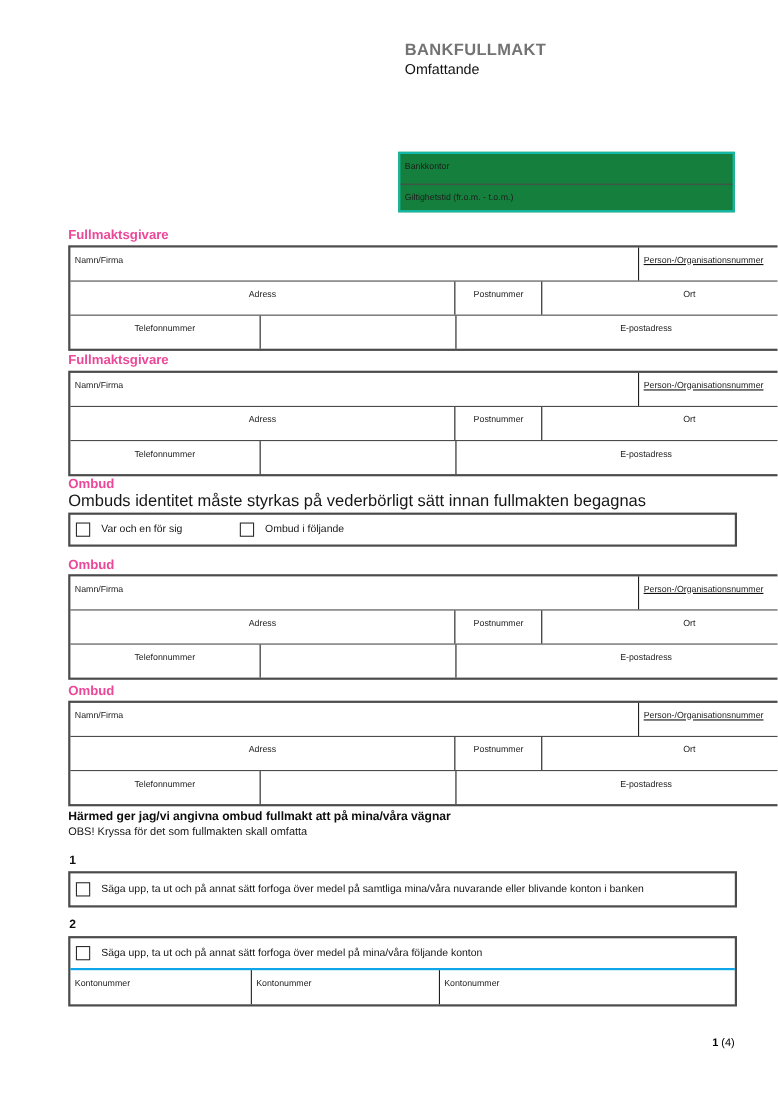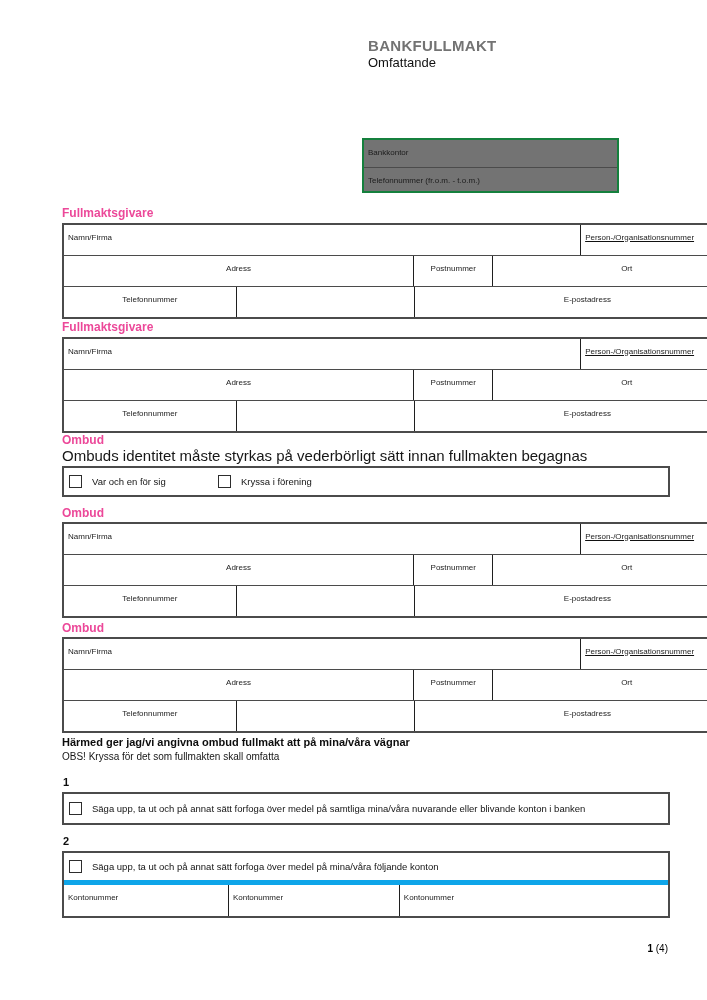--- a/index.html
+++ b/index.html
@@ -7,22 +7,22 @@
     position:relative; width:707px; height:1000px; background:#ffffff;
     font-family:"Liberation Sans", sans-serif; color:#111; overflow:hidden;
   }
 
   
   .title-block { position:absolute; left:368px; top:37px; }
   .title-block h1 { margin:0; font-size:15px; font-weight:bold; letter-spacing:0.3px; color:#737373; }
   .subtitle { font-size:13px; margin-top:1px; color:#111; }
 
   
-  .bank-box { position:absolute; left:362px; top:138px; width:257px; box-sizing:border-box;
-    border:2px solid #15803d; background:#737373; }
+  .bank-box { position:absolute; left:362px; top:138px; width:306px; box-sizing:border-box;
+    border:2px solid #14b8a6; background:#15803d; }
   .bb-row { box-sizing:border-box; height:27px; padding:1px 4px; }
   .bb-row + .bb-row { border-top:1px solid #4b4b4b; height:24px; }
 
   
   .sec-h { position:absolute; left:62px; margin:0; font-size:12px; font-weight:bold; color:#ec4899; }
   .h-fg1 { top:206px; } .h-fg2 { top:320px; }
   .h-omv { top:433px; } .h-om1 { top:506px; } .h-om2 { top:621px; }
   .ombud-desc { position:absolute; left:62px; top:447px; font-size:15px; color:#161616; }
 
   
@@ -49,21 +49,21 @@
   
   .haermed { position:absolute; left:62px; top:736px; margin:0; font-size:11px; font-weight:bold; color:#0d0d0d; }
   .obs { position:absolute; left:62px; top:751px; font-size:10px; color:#161616; }
   .num { position:absolute; left:63px; font-size:11px; font-weight:bold; color:#0d0d0d; }
   .n1 { top:776px; } .n2 { top:835px; }
   .mand-box1 { position:absolute; left:62px; top:792px; width:608px; height:33px;
     box-sizing:border-box; border:2px solid #4b4b4b; display:flex; align-items:center; padding-left:5px; }
   .mand-box2 { position:absolute; left:62px; top:851px; width:608px; box-sizing:border-box;
     border:2px solid #4b4b4b; }
   .mand2-check { height:27px; display:flex; align-items:center; padding-left:5px; }
-  .konto-row { display:flex; height:31px; border-top:5px solid #0ea5e9; }
+  .konto-row { display:flex; height:31px; border-top:2px solid #0ea5e9; }
   .w-k1 { width:27.3%; } .w-k2 { width:28.3%; } .w-k3 { width:44.4%; }
 
   
   .page-num { position:absolute; left:560px; top:943px; width:108px; text-align:right;
     font-size:10px; color:#000; }
   .page-num .pn-bold { font-weight:bold; }
 </style>
 </head>
 <body>
 
@@ -72,21 +72,21 @@
   <div class="title-block">
     <h1>BANKFULLMAKT</h1>
     <div class="subtitle">Omfattande</div>
   </div>
 
   <div class="bank-box">
     <div class="bb-row">
       <span class="cell-label">Bankkontor</span>
     </div>
     <div class="bb-row">
-      <span class="cell-label">Telefonnummer (fr.o.m. - t.o.m.)</span>
+      <span class="cell-label">Giltighetstid (fr.o.m. - t.o.m.)</span>
     </div>
   </div>
 
   <h2 class="sec-h h-fg1">Fullmaktsgivare</h2>
   <div class="pbox b-fg1">
     <div class="prow">
       <div class="pcell w-namn">
         <span class="cell-label">Namn/Firma</span>
       </div>
       <div class="pcell w-person last">
@@ -149,21 +149,21 @@
 
   <h2 class="sec-h h-omv">Ombud</h2>
   <div class="ombud-desc">Ombuds identitet måste styrkas på vederbörligt sätt innan fullmakten begagnas</div>
   <div class="choice-box">
     <div class="choice-item ci-1">
       <span class="cb"></span>
       <span class="cb-label">Var och en för sig</span>
     </div>
     <div class="choice-item ci-2">
       <span class="cb"></span>
-      <span class="cb-label">Kryssa i förening</span>
+      <span class="cb-label">Ombud i följande</span>
     </div>
   </div>
 
   <h2 class="sec-h h-om1">Ombud</h2>
   <div class="pbox b-om1">
     <div class="prow">
       <div class="pcell w-namn">
         <span class="cell-label">Namn/Firma</span>
       </div>
       <div class="pcell w-person last">

